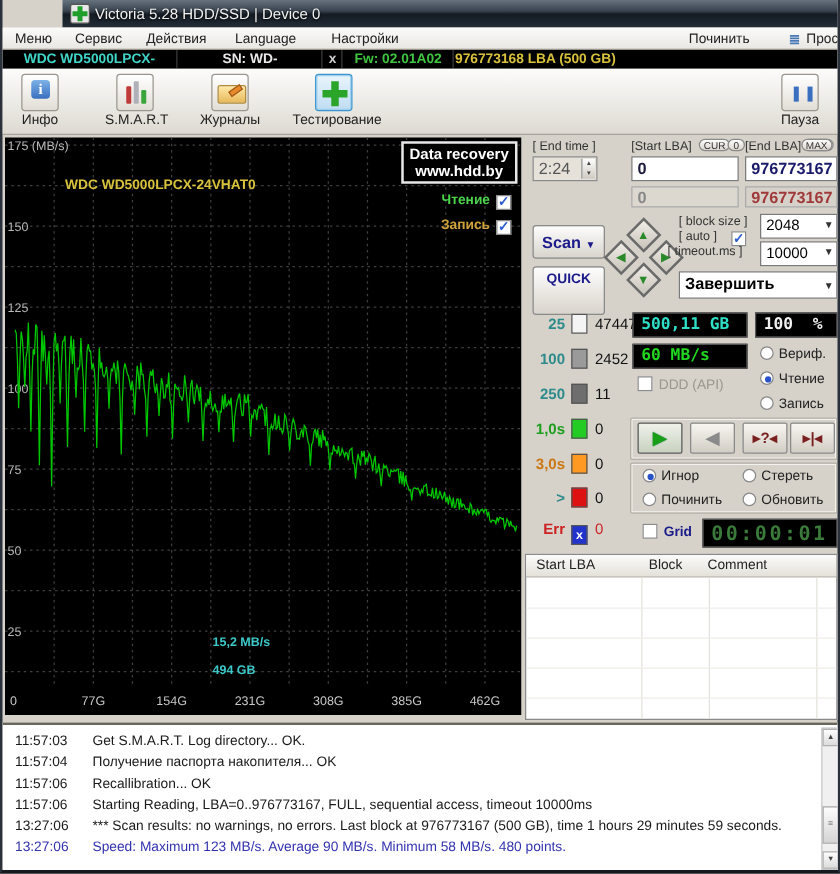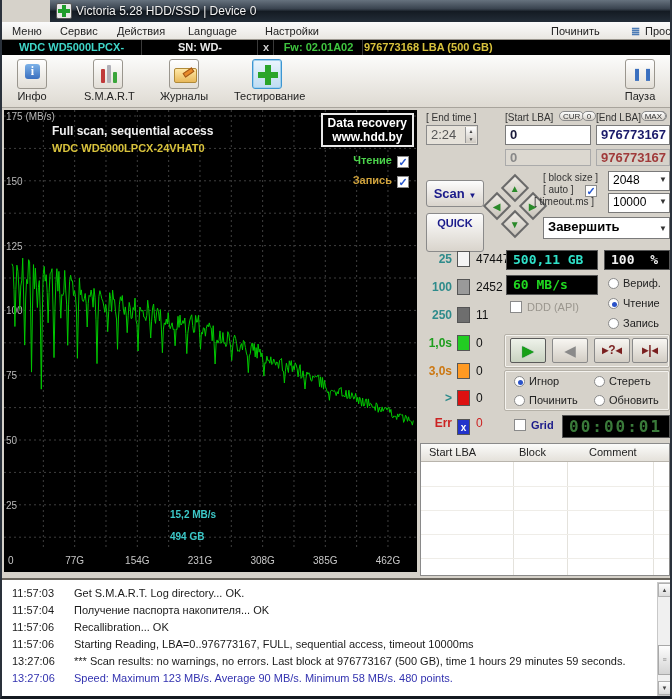--- a/index.html
+++ b/index.html
@@ -211,21 +211,20 @@
         <text x="2" y="398.8" fill="#b8b8b8" font-size="10">25</text>
         <text x="4" y="454" fill="#c8c8c8" font-size="10" text-anchor="start">0</text>
         <text x="70.65991902834008" y="454" fill="#c8c8c8" font-size="10" text-anchor="middle">77G</text>
         <text x="133.31983805668017" y="454" fill="#c8c8c8" font-size="10" text-anchor="middle">154G</text>
         <text x="195.97975708502025" y="454" fill="#c8c8c8" font-size="10" text-anchor="middle">231G</text>
         <text x="258.63967611336034" y="454" fill="#c8c8c8" font-size="10" text-anchor="middle">308G</text>
         <text x="321.2995951417004" y="454" fill="#c8c8c8" font-size="10" text-anchor="middle">385G</text>
         <text x="383.9595141700405" y="454" fill="#c8c8c8" font-size="10" text-anchor="middle">462G</text>
         <polyline points="8.0,153.8 9.0,156.7 10.0,179.4 10.9,216.5 11.9,179.4 12.9,155.2 13.9,161.3 14.8,176.0 15.8,199.6 16.8,176.0 17.8,170.1 18.7,148.1 19.7,188.0 20.7,235.1 21.7,188.0 22.6,169.4 23.6,173.7 24.6,149.7 25.6,151.8 26.6,198.1 27.5,262.1 28.5,198.1 29.5,154.6 30.5,179.0 31.4,158.2 32.4,177.3 33.4,197.5 34.4,177.3 35.3,170.6 36.3,205.1 37.3,279.2 38.3,205.1 39.2,164.4 40.2,156.4 41.2,171.2 42.2,164.7 43.2,182.5 44.1,212.8 45.1,182.5 46.1,163.3 47.1,162.4 48.0,158.7 49.0,197.0 50.0,247.6 51.0,197.0 51.9,172.4 52.9,158.7 53.9,181.2 54.9,161.4 55.8,184.6 56.8,208.2 57.8,184.6 58.8,185.6 59.8,182.2 60.7,160.4 61.7,180.1 62.7,194.9 63.7,235.3 64.6,194.9 65.6,171.2 66.6,165.2 67.6,170.9 68.5,170.8 69.5,185.6 70.5,180.8 71.5,186.4 72.5,201.1 73.4,248.3 74.4,201.1 75.4,168.2 76.4,184.8 77.3,179.9 78.3,189.8 79.3,191.5 80.3,188.7 81.2,183.5 82.2,193.4 83.2,217.0 84.2,193.4 85.1,185.4 86.1,186.6 87.1,180.0 88.1,186.3 89.1,197.2 90.0,178.4 91.0,187.3 92.0,209.8 93.0,253.6 93.9,209.8 94.9,186.4 95.9,180.7 96.9,184.7 97.8,188.8 98.8,191.0 99.8,196.1 100.8,202.3 101.7,194.4 102.7,201.4 103.7,221.7 104.7,201.4 105.7,182.7 106.6,188.7 107.6,201.5 108.6,180.1 109.6,189.6 110.5,189.5 111.5,201.6 112.5,209.0 113.5,239.3 114.4,209.0 115.4,194.2 116.4,186.8 117.4,190.6 118.3,185.5 119.3,199.0 120.3,204.5 121.3,196.9 122.3,205.8 123.2,222.7 124.2,205.8 125.2,192.4 126.2,197.6 127.1,208.5 128.1,208.1 129.1,197.5 130.1,199.9 131.0,188.1 132.0,210.3 133.0,214.1 134.0,241.0 134.9,214.1 135.9,197.0 136.9,199.6 137.9,201.3 138.9,200.2 139.8,207.0 140.8,207.5 141.8,210.6 142.8,205.3 143.7,190.2 144.7,198.7 145.7,211.2 146.7,228.0 147.6,211.2 148.6,197.9 149.6,194.0 150.6,208.6 151.5,213.4 152.5,202.8 153.5,198.2 154.5,201.5 155.5,211.0 156.4,199.6 157.4,219.1 158.4,242.7 159.4,219.1 160.3,212.9 161.3,214.7 162.3,209.1 163.3,214.0 164.2,202.6 165.2,214.0 166.2,218.7 167.2,215.7 168.1,212.8 169.1,219.5 170.1,219.0 171.1,235.8 172.1,219.0 173.0,219.6 174.0,206.3 175.0,217.4 176.0,205.1 176.9,215.1 177.9,214.0 178.9,210.6 179.9,213.4 180.8,208.0 181.8,223.4 182.8,243.6 183.8,223.4 184.7,216.8 185.7,210.9 186.7,207.2 187.7,204.8 188.7,215.6 189.6,222.5 190.6,222.1 191.6,205.4 192.6,212.2 193.5,211.9 194.5,205.3 195.5,222.4 196.5,239.3 197.4,222.4 198.4,224.1 199.4,217.8 200.4,218.3 201.4,226.2 202.3,218.2 203.3,214.8 204.3,216.8 205.3,212.9 206.2,216.9 207.2,217.8 208.2,230.8 209.2,215.7 210.1,233.8 211.1,254.0 212.1,233.8 213.1,229.9 214.0,233.2 215.0,230.4 216.0,220.9 217.0,233.3 218.0,232.0 218.9,222.5 219.9,233.4 220.9,233.0 221.9,236.6 222.8,234.3 223.8,221.7 224.8,223.9 225.8,231.7 226.7,237.0 227.7,250.5 228.7,237.0 229.7,228.3 230.6,225.1 231.6,228.4 232.6,233.5 233.6,241.2 234.6,240.8 235.5,241.4 236.5,236.1 237.5,233.6 238.5,240.0 239.4,230.4 240.4,231.8 241.4,237.5 242.4,243.1 243.3,245.8 244.3,262.6 245.3,245.8 246.3,243.7 247.2,236.0 248.2,232.9 249.2,240.5 250.2,233.5 251.2,246.9 252.1,237.6 253.1,248.2 254.1,234.1 255.1,242.2 256.0,239.0 257.0,246.9 258.0,242.8 259.0,252.6 259.9,266.1 260.9,252.6 261.9,253.3 262.9,246.2 263.8,250.5 264.8,250.2 265.8,253.2 266.8,246.8 267.8,254.5 268.7,253.6 269.7,249.0 270.7,251.8 271.7,255.2 272.6,252.0 273.6,252.5 274.6,258.4 275.6,250.4 276.5,249.5 277.5,248.5 278.5,260.9 279.5,261.2 280.4,273.0 281.4,261.2 282.4,253.2 283.4,257.6 284.4,262.5 285.3,250.8 286.3,255.4 287.3,250.6 288.3,261.7 289.2,256.1 290.2,259.9 291.2,252.8 292.2,255.0 293.1,258.4 294.1,266.9 295.1,259.0 296.1,254.7 297.0,268.4 298.0,267.2 299.0,260.8 300.0,268.9 301.0,279.0 301.9,268.9 302.9,262.0 303.9,264.3 304.9,262.7 305.8,264.9 306.8,270.4 307.8,271.2 308.8,265.8 309.7,267.1 310.7,267.2 311.7,266.1 312.7,267.0 313.7,265.2 314.6,265.2 315.6,276.7 316.6,266.8 317.6,277.4 318.5,267.5 319.5,279.2 320.5,270.4 321.5,277.0 322.4,279.2 323.4,282.5 324.4,281.8 325.4,290.3 326.3,281.8 327.3,280.3 328.3,280.5 329.3,281.3 330.3,280.4 331.2,282.1 332.2,285.7 333.2,281.7 334.2,284.0 335.1,278.7 336.1,278.7 337.1,277.4 338.1,286.3 339.0,285.5 340.0,286.1 341.0,286.9 342.0,280.3 342.9,288.4 343.9,288.1 344.9,280.2 345.9,288.8 346.9,287.7 347.8,282.7 348.8,285.8 349.8,289.2 350.8,287.0 351.7,283.4 352.7,291.7 353.7,287.4 354.7,293.8 355.6,287.2 356.6,289.7 357.6,296.2 358.6,288.0 359.5,296.0 360.5,295.6 361.5,289.3 362.5,289.1 363.5,297.7 364.4,288.9 365.4,296.0 366.4,293.2 367.4,294.1 368.3,297.2 369.3,297.4 370.3,296.8 371.3,300.5 372.2,292.8 373.2,294.4 374.2,302.3 375.2,297.4 376.1,300.3 377.1,301.9 378.1,296.9 379.1,301.2 380.1,298.8 381.0,298.0 382.0,297.4 383.0,299.9 384.0,297.7 384.9,297.6 385.9,302.5 386.9,299.4 387.9,306.5 388.8,307.9 389.8,306.0 390.8,306.4 391.8,306.3 392.7,309.5 393.7,303.9 394.7,307.0 395.7,303.9 396.7,304.2 397.6,305.2 398.6,304.7 399.6,312.4 400.6,310.0 401.5,305.2 402.5,306.9 403.5,311.3 404.5,306.8 405.4,310.5 406.4,310.9 407.4,311.6 408.4,315.1 409.3,310.5" fill="none" stroke="#00c800" stroke-width="1"></polyline>
       </svg>
-    <span class="g-title">Full scan, sequential access</span>
     <span class="g-sub">WDC WD5000LPCX-24VHAT0</span>
     <div class="wmark">
       <span>Data recovery</span><br>
       <span>www.hdd.by</span>
     </div>
     <div class="g-chk" style="right:8px; top:44px; color:#4bd34b">
       <span>Чтение</span><span class="box">✓</span>
     </div>
     <div class="g-chk" style="right:8px; top:64px; color:#cfa23c">
       <span>Запись</span><span class="box">✓</span>
@@ -336,21 +335,21 @@
 
   <div class="chk" style="left:512px; top:419px; font-weight:bold; color:#1a1a8a">
     <span class="box"></span><span>Grid</span>
   </div>
   <div class="lcd" style="left:560px; top:415px; width:108px; height:23px; color:#3a7a3a; font-size:16px; letter-spacing:2px">00:00:01</div>
 
   <div id="dtable" class="abs">
     <div class="hdr">
       <span style="left:8px">Start LBA</span>
       <span style="left:98px">Block</span>
-      <span style="left:168px">Comment</span>
+      <span style="left:145px">Comment</span>
     </div>
     <div class="tcol" style="left:92px; top:18px"></div>
     <div class="tcol" style="left:146px; top:18px"></div>
     <div class="tcol" style="left:232px; top:18px"></div>
     <div class="trow" style="top:42px"></div>
     <div class="trow" style="top:66px"></div>
     <div class="trow" style="top:90px"></div>
     <div class="trow" style="top:114px"></div>
   </div>
 

